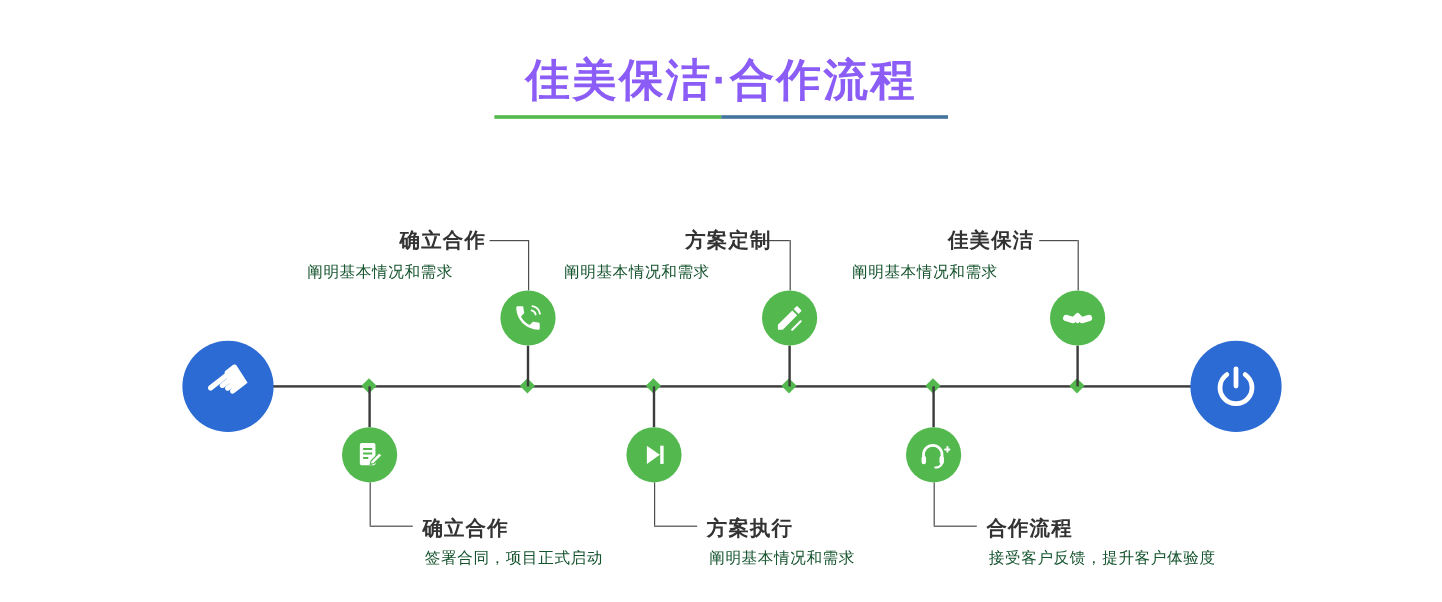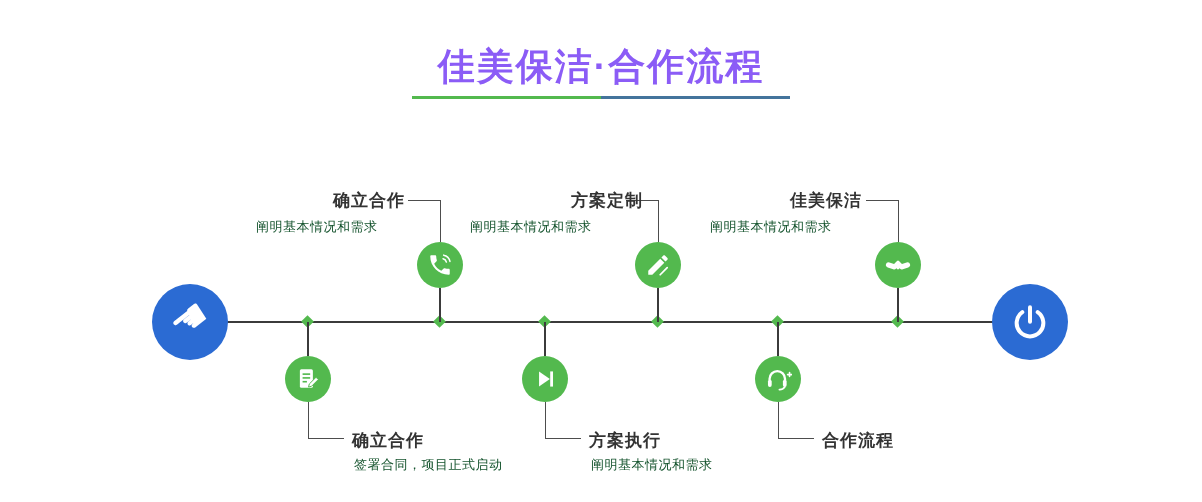--- a/index.html
+++ b/index.html
@@ -169,14 +169,15 @@
   <div class="lbl lbl-t2">方案定制</div>
   <div class="desc desc-t2">阐明基本情况和需求</div>
   <div class="lbl lbl-t3">佳美保洁</div>
   <div class="desc desc-t3">阐明基本情况和需求</div>
 
   <div class="lbl lbl-b1">确立合作</div>
   <div class="desc desc-b1">签署合同，项目正式启动</div>
   <div class="lbl lbl-b2">方案执行</div>
   <div class="desc desc-b2">阐明基本情况和需求</div>
   <div class="lbl lbl-b3">合作流程</div>
+  <div class="desc desc-b3">接受客户反馈，提升客户体验度</div>
 
 </div>
 
 </body></html>

